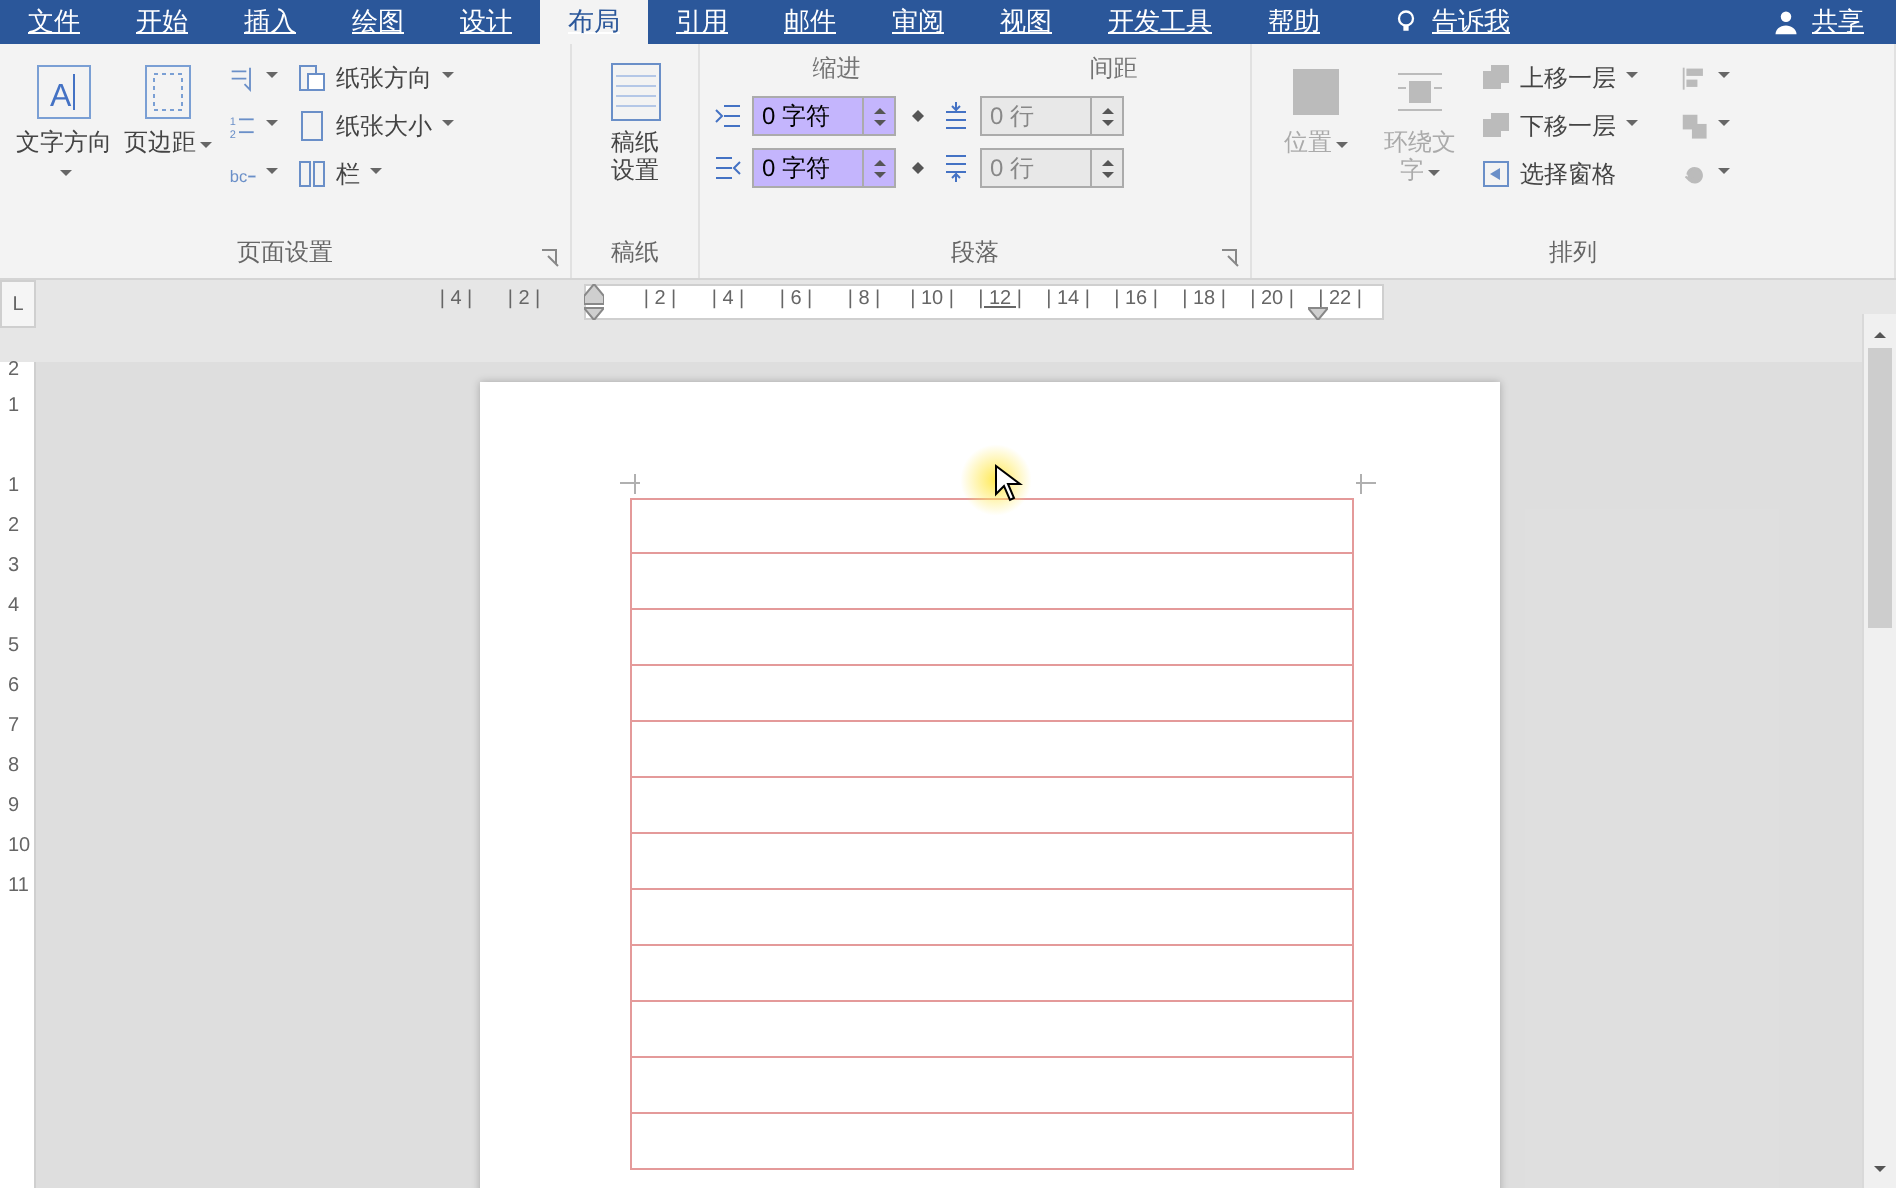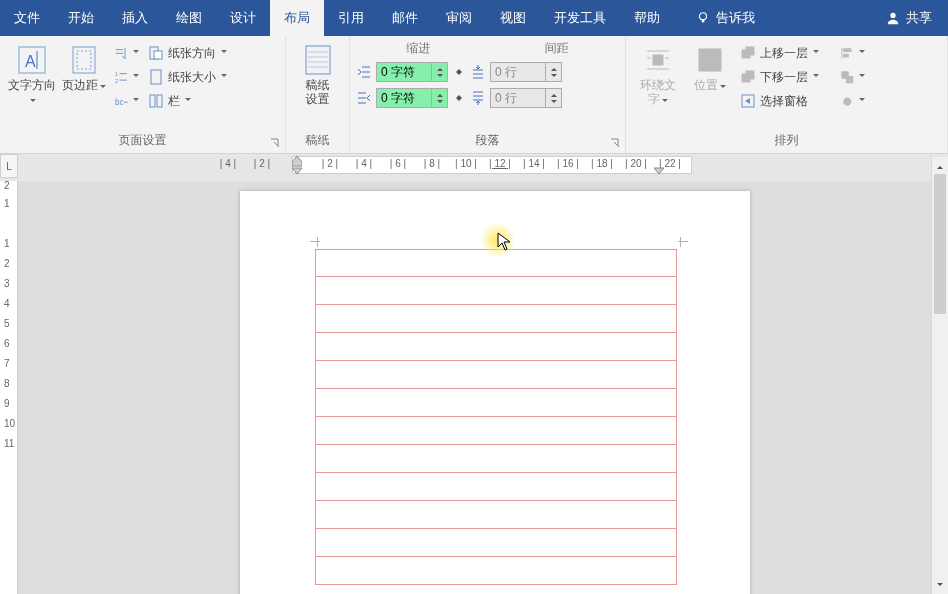--- a/index.html
+++ b/index.html
@@ -1,19 +1,19 @@
 <!DOCTYPE html>
 <html><head>
 <meta charset="utf-8">
 <style>
 * { margin: 0; padding: 0; box-sizing: border-box; font-family: "Microsoft YaHei", sans-serif; }
 body { width: 948px; height: 594px; overflow: hidden; background: #e6e6e6; }
 
 
-.tabbar { display: flex; height: 36px; background: #2b579a; color: #fff; font-size: 13px; align-items: stretch; }
+.tabbar { display: flex; height: 22px; background: #2b579a; color: #fff; font-size: 13px; align-items: stretch; text-decoration: underline; }
 .tab { padding: 0 14px; display: flex; align-items: center; cursor: pointer; }
 .tab.active { background: #f3f3f3; color: #2b579a; }
 .tellme { display: flex; align-items: center; gap: 6px; margin-left: 8px; }
 .share { margin-left: auto; padding: 0 16px; display: flex; align-items: center; gap: 6px; }
 .bulb-icon, .person-icon { width: 14px; height: 14px; }
 
 
 .ribbon { display: flex; height: 118px; background: #f3f3f3; border-bottom: 1px solid #d4d4d4; }
 .group { display: flex; flex-direction: column; border-right: 1px solid #e1e1e1; position: relative; }
 .group-body { flex: 1; display: flex; align-items: flex-start; padding: 4px 6px 0 6px; }
@@ -34,21 +34,21 @@
 .hbtn .ico { width: 16px; height: 16px; display: flex; align-items: center; justify-content: center; }
 .hbtn .drop { width: 8px; display: flex; justify-content: center; }
 .tri-down { width: 0; height: 0; border: 3px solid transparent; border-top-color: #666; }
 
 
 .sec-hdr { font-size: 12px; color: #737373; text-align: center; height: 18px; }
 
 
 .spin-row { display: flex; align-items: center; gap: 4px; height: 24px; }
 .spin-row .ico { width: 16px; height: 16px; }
-.spinbox { display: flex; border: 1px solid #ababab; background: #86efac; height: 20px; width: 72px; }
+.spinbox { display: flex; border: 1px solid #ababab; background: #c4b5fd; height: 20px; width: 72px; }
 .spinbox input { border: none; outline: none; width: 54px; font-size: 12px; padding: 0 4px; background: transparent; }
 .spinbox .btns { display: flex; flex-direction: column; width: 16px; border-left: 1px solid #ababab; }
 .spinbox .btns div { flex: 1; display: flex; align-items: center; justify-content: center; }
 .spinbox.disabled { background: #e8e8e8; color: #888; }
 .spinbox.disabled input { color: #888; }
 .tri-up-s { width: 0; height: 0; border: 3px solid transparent; border-bottom-color: #555; }
 .tri-down-s { width: 0; height: 0; border: 3px solid transparent; border-top-color: #555; }
 .linkarrow { width: 14px; display: flex; flex-direction: column; align-items: center; justify-content: center; gap: 0; }
 
 
@@ -323,38 +323,38 @@
     <svg class="dialog-launcher" viewBox="0 0 12 12">
         <path d="M2 2h7v7M5 5l5 5" fill="none" stroke="#888"></path>
       </svg>
   </div>
 
   <div class="group" style="flex:1">
     <div class="group-body">
       <div class="vbtn disabled">
         <div class="ico">
             <svg width="28" height="28" viewBox="0 0 28 28">
+              <rect x="3" y="3" width="22" height="22" fill="none" stroke="#bbb"></rect>
+              <rect x="6" y="6" width="8" height="8" fill="#bbb"></rect>
+            </svg>
+          </div>
+        <div class="lbl"><span>位置</span><span class="drop"></span></div>
+      </div>
+      <div class="vbtn disabled">
+        <div class="ico">
+            <svg width="28" height="28" viewBox="0 0 28 28">
               <rect x="9" y="9" width="10" height="10" fill="#bbb"></rect>
               <line x1="3" y1="5" x2="25" y2="5" stroke="#bbb"></line>
               <line x1="3" y1="23" x2="25" y2="23" stroke="#bbb"></line>
               <line x1="3" y1="12" x2="7" y2="12" stroke="#bbb"></line>
               <line x1="21" y1="12" x2="25" y2="12" stroke="#bbb"></line>
             </svg>
           </div>
         <div class="lbl" style="white-space:pre"><span>环绕文
 字</span><span class="drop"></span></div>
-      </div>
-      <div class="vbtn disabled">
-        <div class="ico">
-            <svg width="28" height="28" viewBox="0 0 28 28">
-              <rect x="3" y="3" width="22" height="22" fill="none" stroke="#bbb"></rect>
-              <rect x="6" y="6" width="8" height="8" fill="#bbb"></rect>
-            </svg>
-          </div>
-        <div class="lbl"><span>位置</span><span class="drop"></span></div>
       </div>
       <div class="col" style="width:100px">
         <div class="hbtn disabled">
           <span class="ico">
               <svg viewBox="0 0 16 16">
                 <rect x="2" y="5" width="8" height="8" fill="#bbb"></rect>
                 <rect x="6" y="2" width="8" height="8" fill="none" stroke="#bbb"></rect>
               </svg>
             </span>
           <span>上移一层</span>

